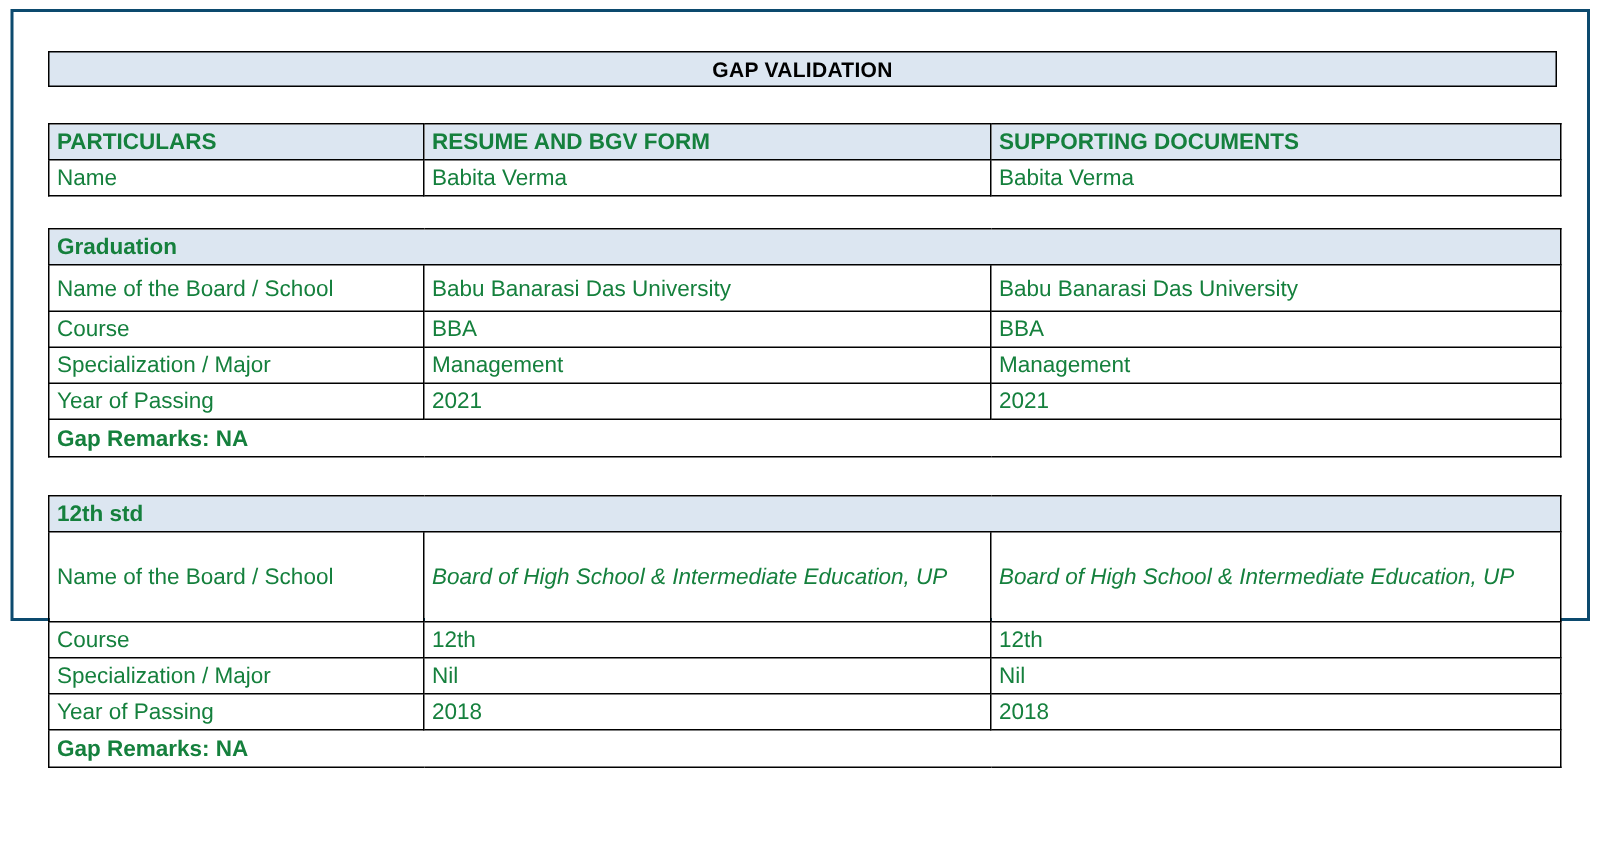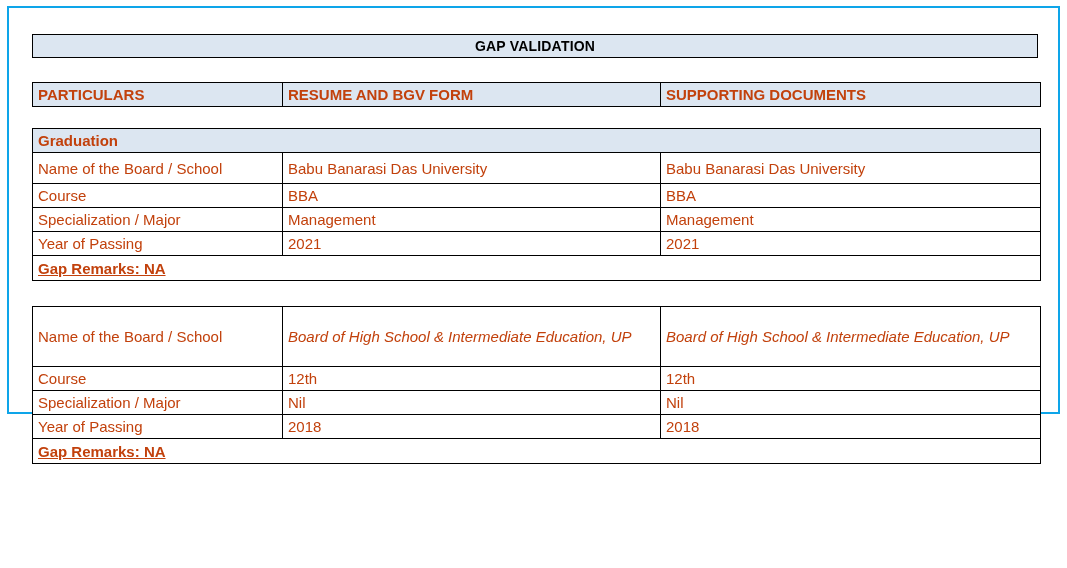--- a/index.html
+++ b/index.html
@@ -7,58 +7,58 @@
     width: 1067px; height: 568px;
     background: #ffffff;
     font-family: "Liberation Sans", sans-serif;
     position: relative;
     overflow: hidden;
   }
   .frame {
     position: absolute;
     left: 7px; top: 6px;
     width: 1053px; height: 408px;
-    border: 2px solid #0ea5e9;
+    border: 2px solid #0c4a6e;
     background: #fff;
   }
   .content { padding: 26px 0 0 23px; }
 
   .title-bar {
     width: 1006px; height: 24px;
     border: 1px solid #000;
     background: #dce6f1;
     display: flex; align-items: center; justify-content: center;
     font-weight: bold; font-size: 14px;
     letter-spacing: 0.2px;
     margin-bottom: 24px;
   }
 
   table.tbl {
     border-collapse: collapse;
     table-layout: fixed;
     width: 1008px;
     font-size: 15px;
-    color: #c2410c;
+    color: #15803d;
   }
   table.tbl td {
     border: 1px solid #000;
     padding: 1px 5px;
     height: 24px;
     overflow: hidden;
     vertical-align: middle;
     background: #fff;
   }
   col.c1 { width: 250px; }
   col.c2 { width: 378px; }
   col.c3 { width: 380px; }
 
   tr.hdr td { background: #dce6f1; font-weight: bold; }
   td.lbl { background: #dce6f1; }
   tr.section-hdr td { background: #dce6f1; font-weight: bold; }
-  tr.remarks td { font-weight: bold; background: #fff; height: 25px; text-decoration: underline; }
+  tr.remarks td { font-weight: bold; background: #fff; height: 25px; }
 
   .t2 { margin-top: 21px; padding-left: 44px; }
   .t3 { margin-top: 25px; }
 
   tr.row-tall td { height: 31px; }
   tr.row-xtall td { height: 60px; }
   .mw { display: inline-block; max-width: 352px; line-height: 29px; vertical-align: middle; font-style: italic; }
 </style>
 </head>
 <body>
@@ -74,20 +74,25 @@
       <colgroup>
           <col class="c1">
           <col class="c2">
           <col class="c3">
         </colgroup>
       <tbody>
         <tr class="hdr">
           <td>PARTICULARS</td>
           <td>RESUME AND BGV FORM</td>
           <td>SUPPORTING DOCUMENTS</td>
+        </tr>
+        <tr>
+          <td class="lbl">Name</td>
+          <td>Babita Verma</td>
+          <td>Babita Verma</td>
         </tr>
       </tbody>
     </table>
 
     <table class="tbl t2">
       <colgroup>
           <col class="c1">
           <col class="c2">
           <col class="c3">
         </colgroup>
@@ -121,20 +126,23 @@
       </tbody>
     </table>
 
     <table class="tbl t3">
       <colgroup>
           <col class="c1">
           <col class="c2">
           <col class="c3">
         </colgroup>
       <tbody>
+        <tr class="section-hdr">
+          <td colspan="3">12th std</td>
+        </tr>
         <tr class="row-xtall">
           <td class="lbl">Name of the Board / School</td>
           <td><span class="mw">Board of High School &amp; Intermediate Education, UP</span></td>
           <td><span class="mw">Board of High School &amp; Intermediate Education, UP</span></td>
         </tr>
         <tr>
           <td class="lbl">Course</td>
           <td>12th</td>
           <td>12th</td>
         </tr>

